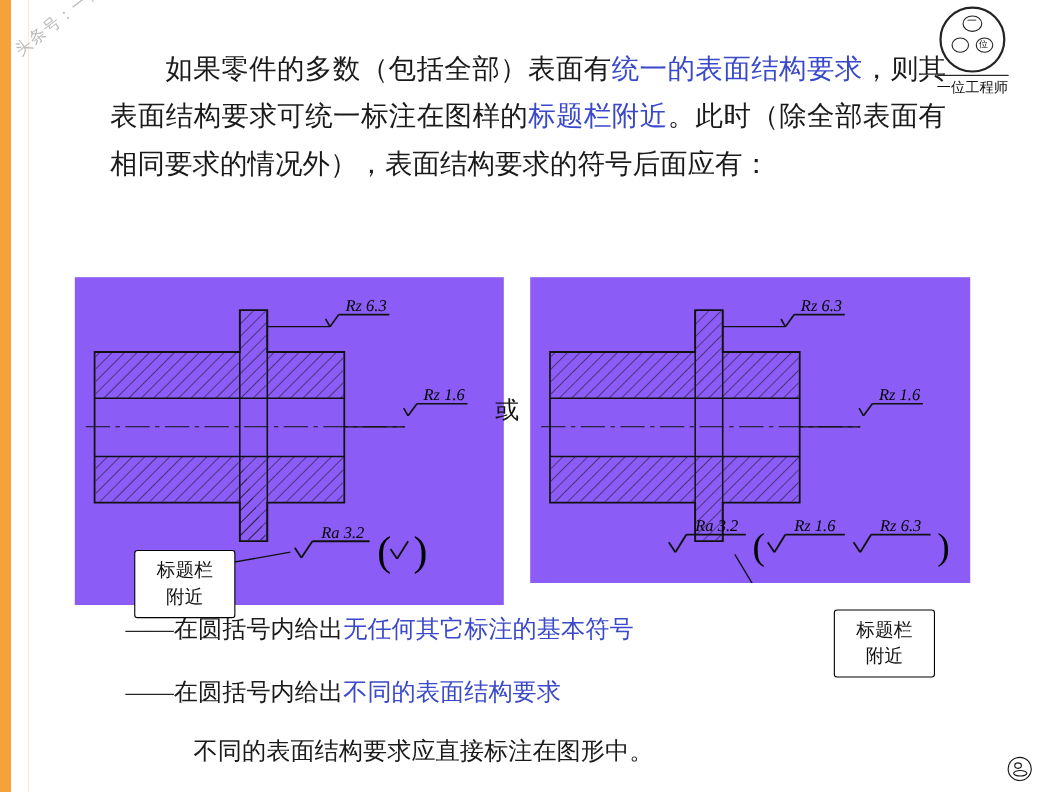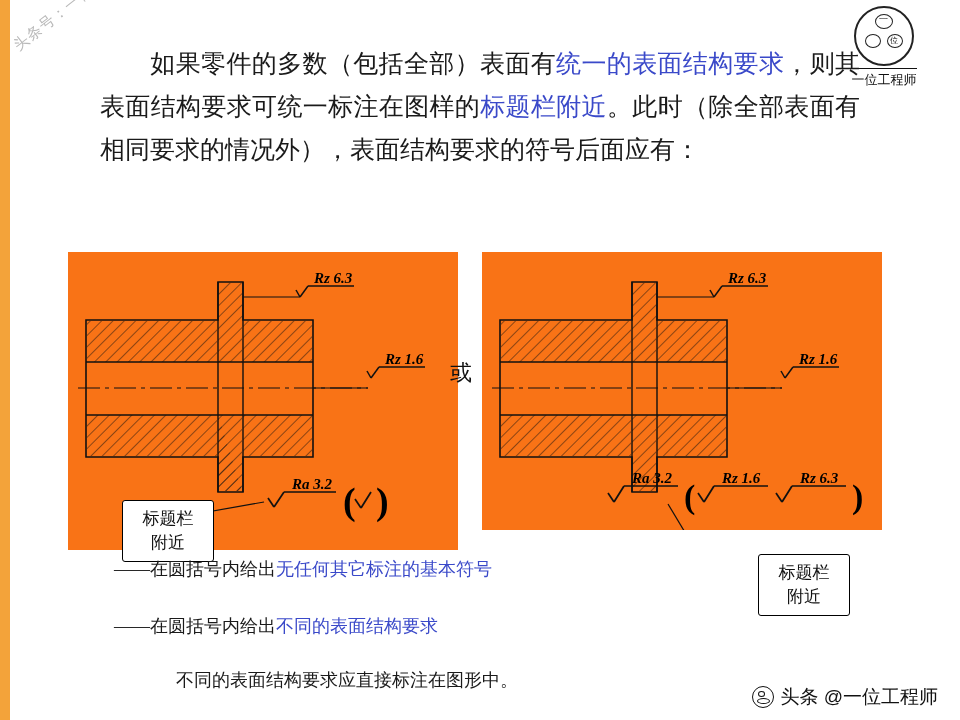--- a/index.html
+++ b/index.html
@@ -53,38 +53,38 @@
     position:absolute;left:100px;top:18px;width:760px;
     font-size:25px;line-height:43px;color:#1a1a1a;
     text-align:justify;
     margin-top:24px;
   }
   .para .hl{color:#3a49c9;}
   .indent{display:inline-block;width:50px;}
 
   
   .panel{
-    position:absolute;background:#f97316;border:0;font-weight:bold;
+    position:absolute;background:#8b5cf6;border:0;
   }
   .panel-left{left:68px;top:252px;width:390px;height:298px;}
   .panel-right{right:78px;top:252px;width:400px;height:278px;}
   .or-text{
     position:absolute;left:450px;top:358px;font-size:22px;color:#111;
   }
   
   .note-box{
     position:absolute;border:1.5px solid #000;background:#fff;border-radius:3px;
     font-size:17px;line-height:24px;text-align:center;padding:6px 8px;color:#111;
   }
   .note-left{left:122px;top:500px;width:74px;}
   .note-right{left:758px;top:554px;width:74px;}
 
   
   .bullet{
-    position:absolute;font-size:18px;color:#1a1a1a;
+    position:absolute;font-size:22px;color:#1a1a1a;
   }
   .bullet .hl{color:#3a49c9;}
   .b1{left:114px;top:557px;}
   .b2{left:114px;top:614px;text-align:center;}
   .b3{left:152px;top:668px;margin-left:24px;}
 
   
   .footer-brand{
     position:absolute;right:22px;bottom:10px;
     font-family:"Liberation Sans", sans-serif;font-size:19px;color:#111;
@@ -286,14 +286,13 @@
 <div class="bullet b1">
   <span>——在圆括号内给出</span><span class="hl">无任何其它标注的基本符号</span>
 </div>
 <div class="bullet b2">
   <span>——在圆括号内给出</span><span class="hl">不同的表面结构要求</span>
 </div>
 <div class="bullet b3">不同的表面结构要求应直接标注在图形中。</div>
 
 <div class="footer-brand">
   <span class="footer-icon"></span>
-  <span>头条 @一位工程师</span>
 </div>
 
 </body></html>

